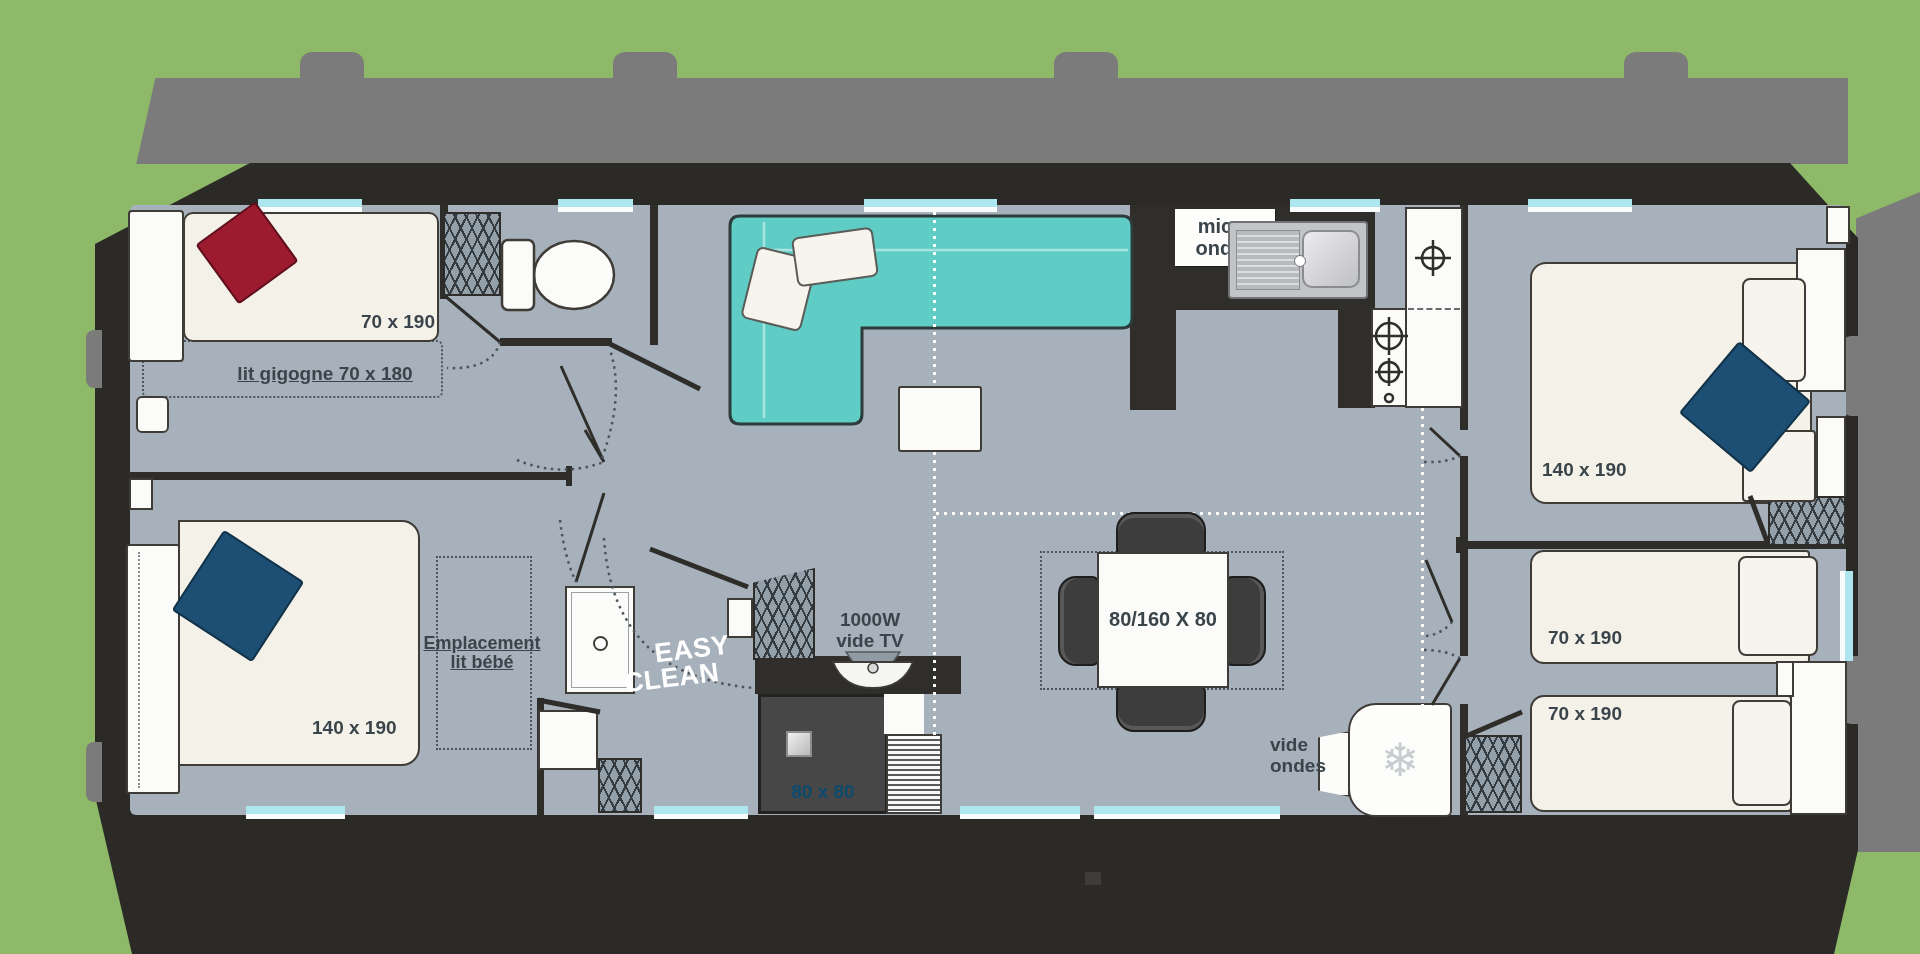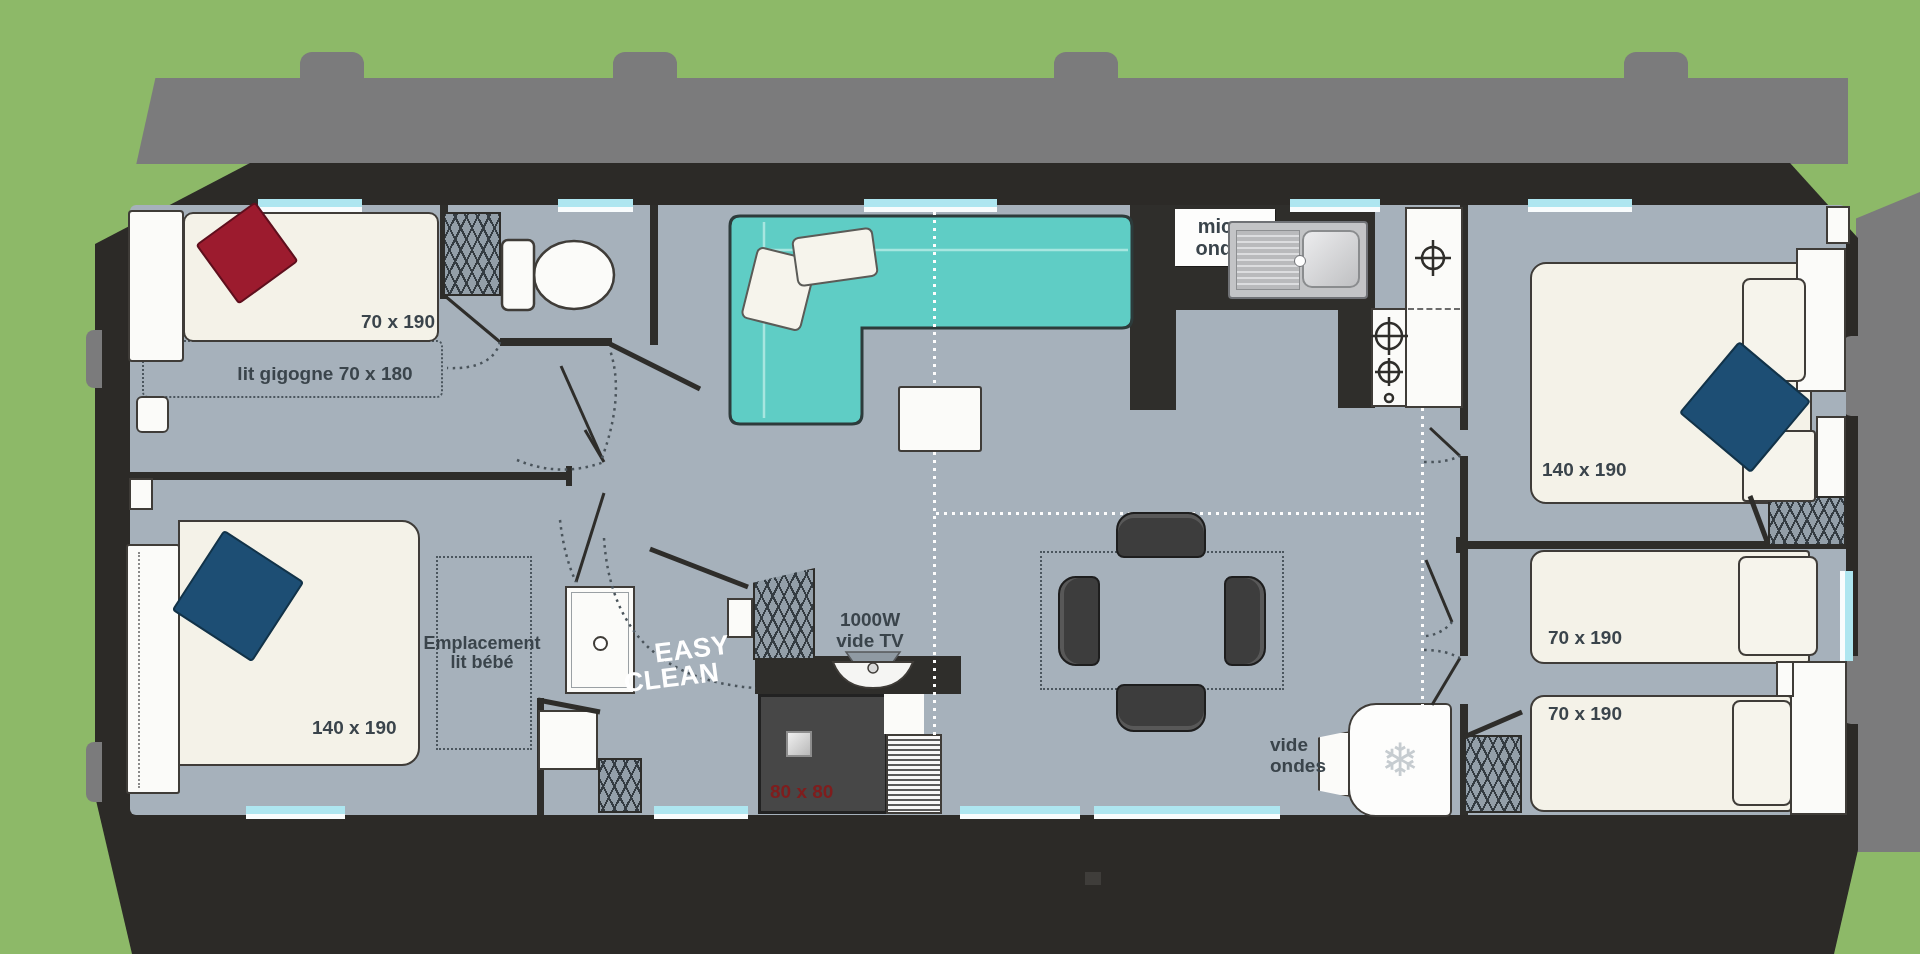--- a/index.html
+++ b/index.html
@@ -76,33 +76,33 @@
   <div class="wall z15" style="left:1460px;top:456px;width:8px;height:200px;"></div>
   <div class="wall z15" style="left:1460px;top:704px;width:8px;height:111px;"></div>
   <div class="wall z15" style="left:1460px;top:541px;width:386px;height:8px;"></div>
   <div class="wall z15" style="left:1456px;top:537px;width:6px;height:16px;"></div>
 
   <div class="white-box z20" style="left:128px;top:210px;width:56px;height:152px;border-radius:4px;"></div>
   <div class="mattress z20" style="left:183px;top:212px;width:256px;height:130px;border-radius:10px;"></div>
   <div class="pillow z45" style="left:210px;top:216px;width:74px;height:74px;background:var(--pillow-red);border:2px solid #5f0f1d;border-radius:4px;transform:rotate(-36deg);"></div>
   <div class="lbl z50" style="left:340px;top:312px;width:95px;font-size:19px;text-align:right;"><span>70 x 190</span></div>
   <div class="dash-rect z15" style="left:142px;top:340px;width:301px;height:58px;border-radius:6px;"></div>
-  <div class="lbl z50" style="left:205px;top:364px;width:240px;font-size:19px;text-align:center;"><span>lit gigogne 70 x 180</span></div>
+  <div class="lbl z50" style="left:205px;top:364px;width:240px;font-size:19px;text-align:center;text-decoration:underline;"><span>lit gigogne 70 x 180</span></div>
   <div class="white-box z20" style="left:136px;top:396px;width:33px;height:37px;border-radius:6px;"></div>
 
   <div class="hatch z20" style="left:443px;top:212px;width:58px;height:84px;"></div>
 
   <div class="white-box z20" style="left:129px;top:478px;width:24px;height:32px;"></div>
   <div class="white-box z20" style="left:126px;top:544px;width:54px;height:250px;border-radius:3px;"></div>
   <div class="abs z25" style="left:138px;top:552px;width:2px;height:236px;border-left:2px dotted #8a8a8a;"></div>
   <div class="mattress z20" style="left:178px;top:520px;width:242px;height:246px;border-radius:0 18px 18px 0;"></div>
   <div class="pillow z45" style="left:190px;top:548px;width:96px;height:96px;background:var(--pillow-navy);border:2px solid #123349;border-radius:4px;transform:rotate(33deg);"></div>
   <div class="lbl z50" style="left:312px;top:718px;width:95px;font-size:19px;"><span>140 x 190</span></div>
   <div class="dash-rect z15" style="left:436px;top:556px;width:96px;height:194px;"></div>
-  <div class="lbl z50" style="left:402px;top:634px;width:160px;font-size:18px;text-align:center;">
+  <div class="lbl z50" style="left:402px;top:634px;width:160px;font-size:18px;text-align:center;text-decoration:underline;">
     <div>Emplacement</div>
     <div>lit bébé</div>
   </div>
   <div class="white-box z20" style="left:565px;top:586px;width:70px;height:108px;">
     <div class="abs" style="left:4px;top:4px;right:4px;bottom:4px;border:1px solid #9aa0a4;"></div>
     <div class="abs" style="left:26px;top:48px;width:11px;height:11px;border:2px solid #3f3c38;border-radius:50%;background:#fff;"></div>
   </div>
   <div class="white-box z20" style="left:538px;top:710px;width:60px;height:60px;"></div>
   <div class="hatch z20" style="left:598px;top:758px;width:44px;height:55px;"></div>
 
@@ -130,36 +130,39 @@
   <div class="white-box z20" style="left:1405px;top:207px;width:58px;height:201px;"></div>
   <div class="abs z25" style="left:1408px;top:308px;width:52px;height:0;border-top:2px dashed #6b6b6b;"></div>
 
   <div class="abs z10" style="left:755px;top:656px;width:206px;height:38px;background:#2f2e2b;"></div>
   <div class="lbl z50" style="left:820px;top:610px;width:100px;font-size:19px;text-align:center;">
     <div>1000W</div>
     <div>vide TV</div>
   </div>
   <div class="abs z20" style="left:758px;top:694px;width:130px;height:120px;background:var(--shower-dark);border:3px solid #222;box-sizing:border-box;"></div>
   <div class="abs z25" style="left:786px;top:731px;width:26px;height:26px;background:linear-gradient(135deg,#f0f0f0,#b9b9b9);border:2px solid #8d8d8d;box-sizing:border-box;"></div>
-  <div class="lbl z50" style="left:770px;top:782px;width:106px;font-size:19px;color:#7f1d1d;"><span>80 x 80</span></div>
+  <div class="lbl z50" style="left:770px;top:782px;width:106px;font-size:19px;color:#0c4a6e;text-align:center;"><span>80 x 80</span></div>
   <div class="white-box z20" style="left:884px;top:694px;width:40px;height:40px;border:0;"></div>
   <div class="abs z20" style="left:886px;top:734px;width:56px;height:80px;border:2px solid #3f3c38;box-sizing:border-box;
               background:repeating-linear-gradient(to bottom,#f8f8f8 0 3px,#5a5a5a 3px 5px);"></div>
   <div class="hatch z20" style="left:753px;top:568px;width:62px;height:92px;clip-path:polygon(0 16%,100% 0,100% 100%,0 100%);"></div>
   <div class="white-box z20" style="left:727px;top:598px;width:26px;height:40px;"></div>
   <div class="abs z50" style="left:622px;top:636px;width:140px;color:#fff;font-weight:800;font-size:27px;line-height:26px;transform:rotate(-7deg);letter-spacing:0.5px;">
     <div style="margin-left:34px;">EASY</div>
     <div>CLEAN</div>
   </div>
 
   <div class="dash-rect z15" style="left:1040px;top:551px;width:244px;height:139px;"></div>
   <div class="abs z45" style="left:1116px;top:512px;width:90px;height:46px;background:#3d3d3d;border:2px solid #1e1e1e;border-radius:18px 18px 8px 8px;box-shadow:inset 0 4px 0 #585858;box-sizing:border-box;"></div>
   <div class="abs z45" style="left:1116px;top:684px;width:90px;height:48px;background:#3d3d3d;border:2px solid #1e1e1e;border-radius:8px 8px 18px 18px;box-shadow:inset 0 -4px 0 #585858;box-sizing:border-box;"></div>
   <div class="abs z45" style="left:1058px;top:576px;width:42px;height:90px;background:#3d3d3d;border:2px solid #1e1e1e;border-radius:18px 8px 8px 18px;box-shadow:inset 4px 0 0 #585858;box-sizing:border-box;"></div>
   <div class="abs z45" style="left:1224px;top:576px;width:42px;height:90px;background:#3d3d3d;border:2px solid #1e1e1e;border-radius:8px 18px 18px 8px;box-shadow:inset -4px 0 0 #585858;box-sizing:border-box;"></div>
+  <div class="white-box z46" style="left:1097px;top:552px;width:132px;height:136px;display:flex;align-items:center;justify-content:center;">
+    <span class="lbl" style="position:static;font-size:20px;">80/160 X 80</span>
+  </div>
 
   <div class="abs z20" style="left:1318px;top:731px;width:32px;height:66px;background:#fbfbf9;border:2px solid #3f3c38;box-sizing:border-box;clip-path:polygon(0 10%,100% 0,100% 100%,0 90%);"></div>
   <div class="abs z20" style="left:1348px;top:703px;width:104px;height:114px;background:#fdfdfc;border:2px solid #3f3c38;border-radius:28px 6px 6px 28px;box-sizing:border-box;display:flex;align-items:center;justify-content:center;">
     <span style="font-family:'DejaVu Sans',sans-serif;font-size:46px;color:#c6ccd0;">❄</span>
   </div>
   <div class="lbl z50" style="left:1270px;top:735px;width:90px;font-size:19px;">
     <div>vide</div>
     <div>ondes</div>
   </div>
 

